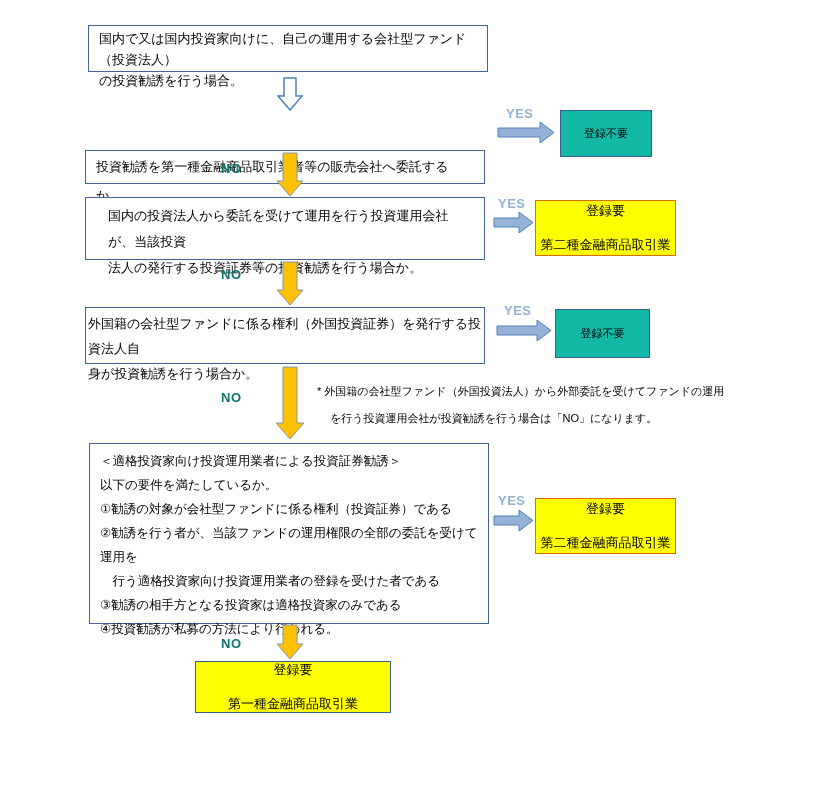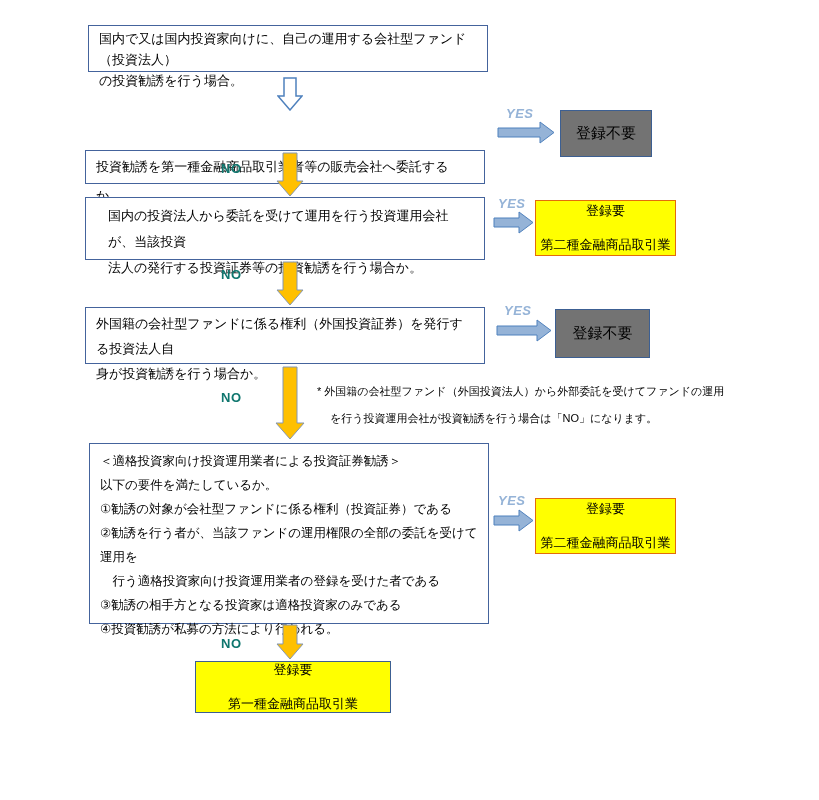--- a/index.html
+++ b/index.html
@@ -9,42 +9,42 @@
     font-family:"Liberation Sans", sans-serif; color:#000;
     overflow:hidden;
   }
   .qbox {
     position:absolute; background:#ffffff; border:1.5px solid #44639c;
     font-size:13px; white-space:pre-line; color:#000;
   }
   .p-q1 { left:88px;  top:25px;  width:400px; height:47px;  line-height:21px; padding:2px 10px; }
   .p-q2 { left:85px;  top:116px; width:400px; height:34px;  line-height:29px; padding:1px 10px;margin-top:34px; }
   .p-q3 { left:85px;  top:197px; width:400px; height:63px;  line-height:26px; padding:5px 22px; }
-  .p-q4 { left:85px;  top:307px; width:400px; height:57px;  line-height:25px; padding:3px 10px; }
+  .p-q4 { left:85px;  top:307px; width:400px; height:57px;  line-height:25px; padding:3px 2px; }
   .p-q5 { left:89px;  top:443px; width:400px; height:181px; line-height:24px; padding:5px 10px; font-size:12.5px; }
 
   .result {
-    position:absolute; background:#737373; border:1.5px solid #3c5f92;
+    position:absolute; background:#14b8a6; border:1.5px solid #3c5f92;
     display:flex; align-items:center; justify-content:center;
-    font-size:15px; text-align:center; white-space:pre-line;
+    font-size:11px; text-align:center; white-space:pre-line;
   }
   .p-r1 { left:560px; top:110px; width:92px;  height:47px; }
   .p-r3 { left:555px; top:309px; width:95px;  height:49px; }
 
   .yellow {
     position:absolute; background:#ffff00; border:1.5px solid #e36c0a;
     display:flex; align-items:center; justify-content:center;
     font-size:13px; text-align:center; white-space:pre-line; line-height:34px;
   }
   .p-r2 { left:535px; top:200px; width:141px; height:56px; }
   .p-r4 { left:535px; top:498px; width:141px; height:56px; }
   .p-r5 { left:195px; top:661px; width:196px; height:52px; border-color:#3c5f92; }
 
   .lbl { position:absolute; font-weight:bold; font-size:13px; letter-spacing:0.5px; }
-  .yes { color:#95b3d7;font-style:italic; }
+  .yes { color:#95b3d7; }
   .no  { color:#0f766e; }
   .p-y1 { left:506px; top:106px; }
   .p-y2 { left:498px; top:196px; }
   .p-y3 { left:504px; top:303px; }
   .p-y4 { left:498px; top:493px; }
   .p-n1 { left:221px; top:161px; }
   .p-n2 { left:221px; top:267px; }
   .p-n3 { left:221px; top:390px; }
   .p-n4 { left:221px; top:636px; }
 

